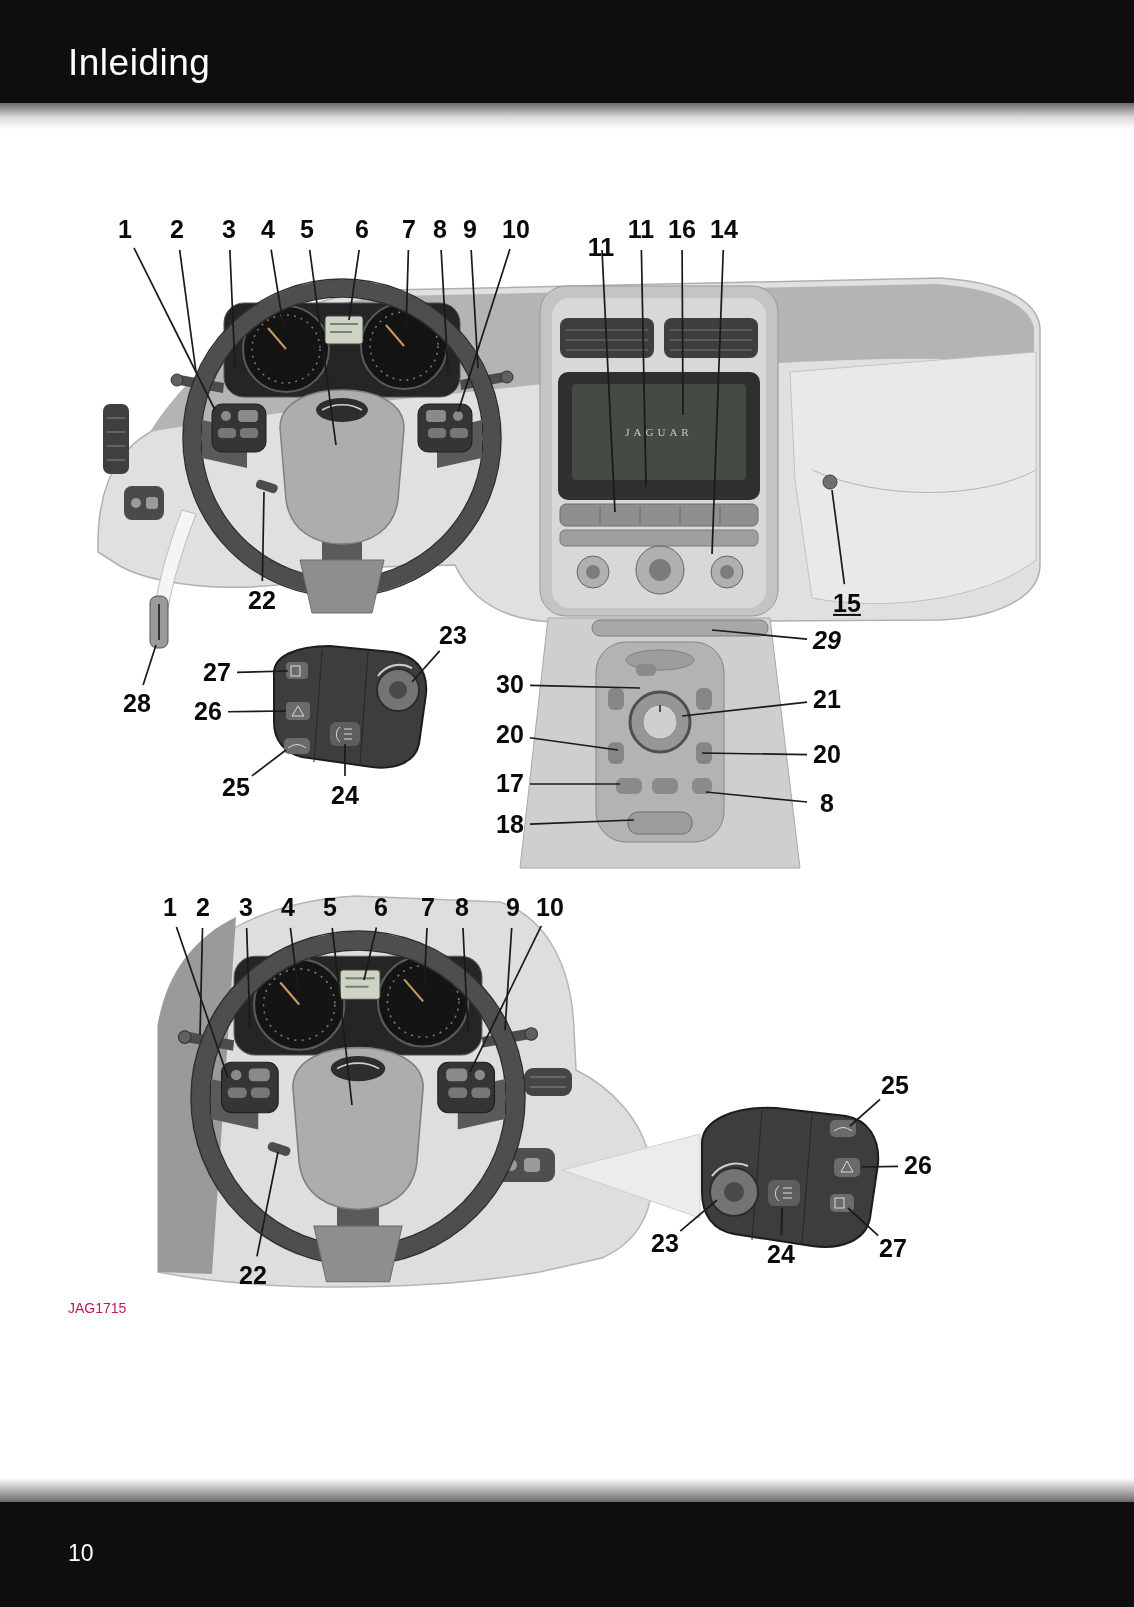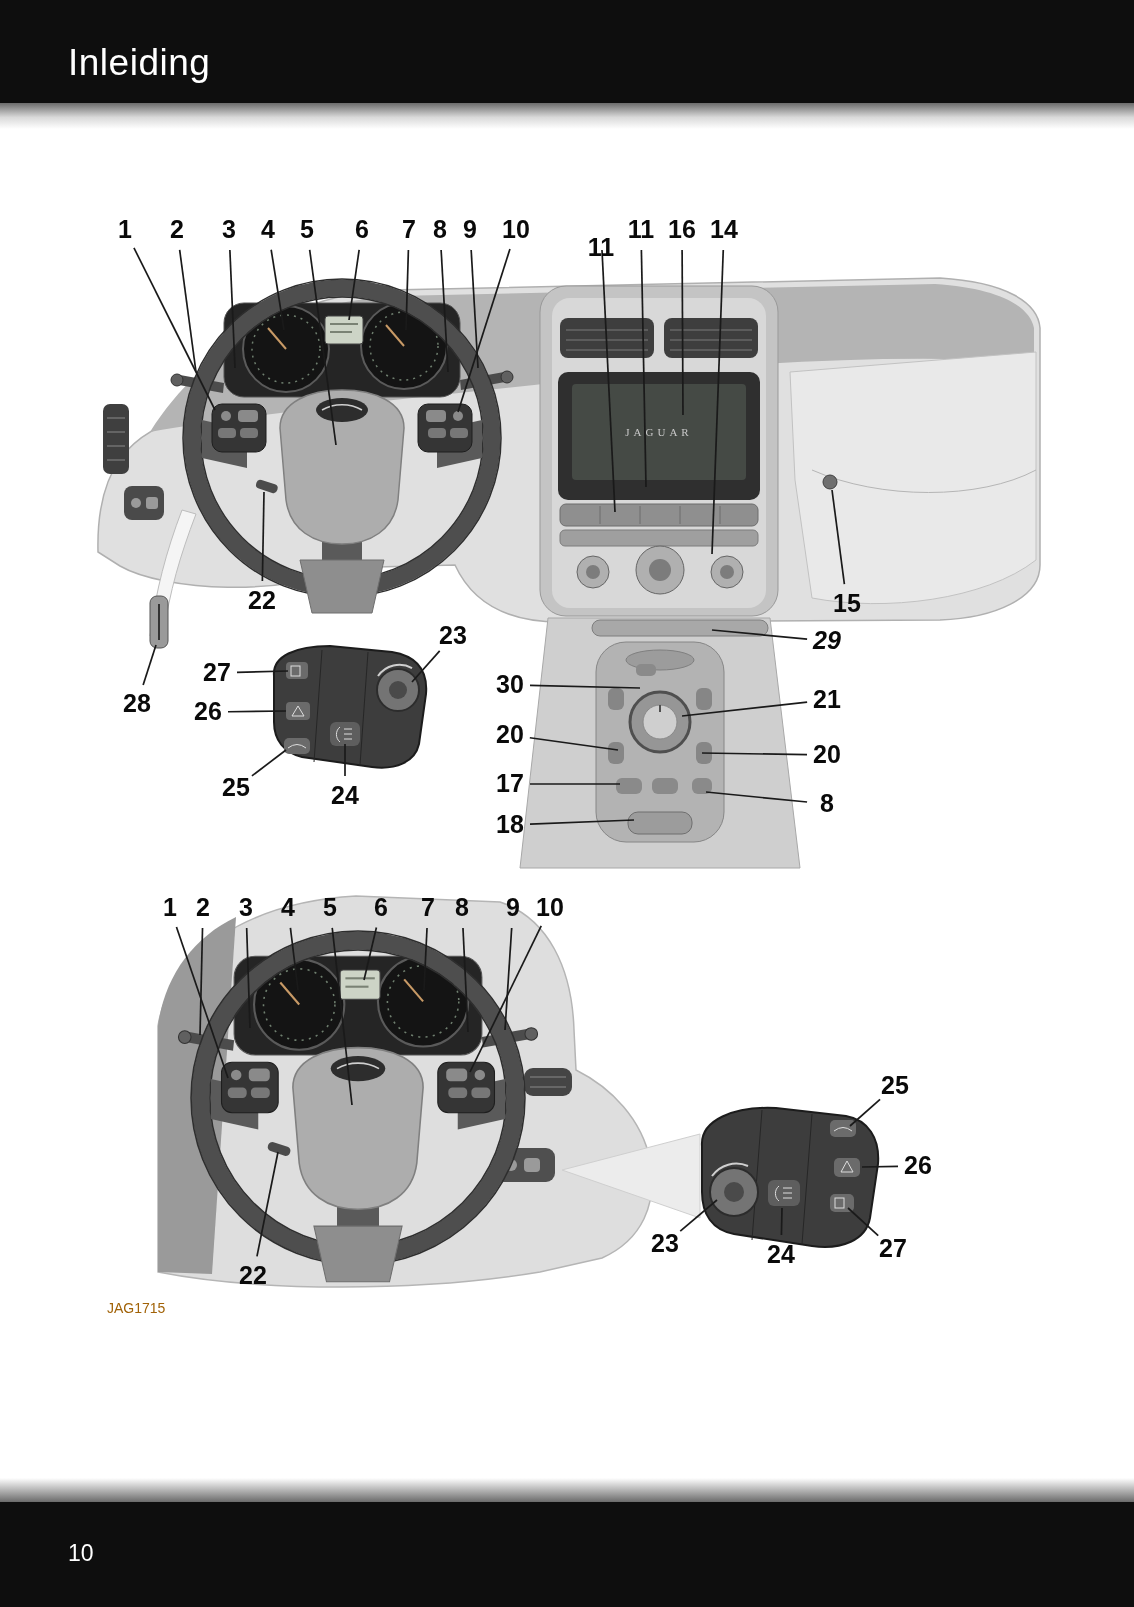--- a/index.html
+++ b/index.html
@@ -6,21 +6,21 @@
   html,body { background:#ffffff; }
   body { width:1134px; height:1607px; font-family:"Liberation Sans", sans-serif; }
   .page { position:relative; width:1134px; height:1607px; background:#fff; overflow:hidden; }
 
   .header-bar { position:absolute; top:0; left:0; right:0; height:103px; background:#0e0e0e; }
   .header-title { position:absolute; left:68px; top:42px; color:#ffffff; font-size:37px; font-weight:400; letter-spacing:.5px; }
   .header-fade { position:absolute; top:103px; left:0; right:0; height:26px;
                  background:linear-gradient(#6b6b6b, #d9d9d9 55%, #ffffff); }
 
   .section-title { position:absolute; left:68px; top:156px; font-size:21px; font-weight:700; color:#101010; letter-spacing:.3px; }
-  .figure-caption { position:absolute; left:68px; top:1300px; font-size:14px; color:#a16207;margin-left:39px; }
+  .figure-caption { position:absolute; left:68px; top:1300px; font-size:14px; color:#be185d; }
 
   .footer-fade { position:absolute; left:0; right:0; top:1478px; height:24px; background:linear-gradient(#ffffff, #6b6b6b); }
   .footer-bar { position:absolute; left:0; right:0; top:1502px; bottom:0; background:#0e0e0e; }
   .page-number { position:absolute; left:68px; top:1540px; color:#ffffff; font-size:23px; font-weight:400; }
 
   .art, .overlay { position:absolute; top:0; left:0; width:1134px; height:1607px; }
   .overlay { pointer-events:none; }
 
   .callout-num { position:absolute; transform:translate(-50%,-52%); font-size:25px; font-weight:700;
                  color:#0a0a0a; white-space:nowrap; font-family:"Liberation Sans", sans-serif; }
@@ -315,21 +315,21 @@
       <div class="callout-num" style="left: 307px; top: 230px;">5</div>
       <div class="callout-num" style="left: 362px; top: 230px;">6</div>
       <div class="callout-num" style="left: 409px; top: 230px;">7</div>
       <div class="callout-num" style="left: 440px; top: 230px;">8</div>
       <div class="callout-num" style="left: 470px; top: 230px;">9</div>
       <div class="callout-num" style="left: 516px; top: 230px;">10</div>
       <div class="callout-num" style="left: 601px; top: 248px;">11</div>
       <div class="callout-num" style="left: 641px; top: 230px;">11</div>
       <div class="callout-num" style="left: 682px; top: 230px;">16</div>
       <div class="callout-num" style="left: 724px; top: 230px;">14</div>
-      <div class="callout-num" style="left: 847px; top: 604px;">15</div>
+      <div class="callout-num" style="left: 847px; top: 604px; text-decoration: underline;">15</div>
       <div class="callout-num" style="left: 827px; top: 804px;">8</div>
       <div class="callout-num" style="left: 510px; top: 784px;">17</div>
       <div class="callout-num" style="left: 510px; top: 825px;">18</div>
       <div class="callout-num" style="left: 510px; top: 735px;">20</div>
       <div class="callout-num" style="left: 827px; top: 755px;">20</div>
       <div class="callout-num" style="left: 827px; top: 700px;">21</div>
       <div class="callout-num" style="left: 262px; top: 601px;">22</div>
       <div class="callout-num" style="left: 453px; top: 636px;">23</div>
       <div class="callout-num" style="left: 345px; top: 796px;">24</div>
       <div class="callout-num" style="left: 236px; top: 788px;">25</div>

